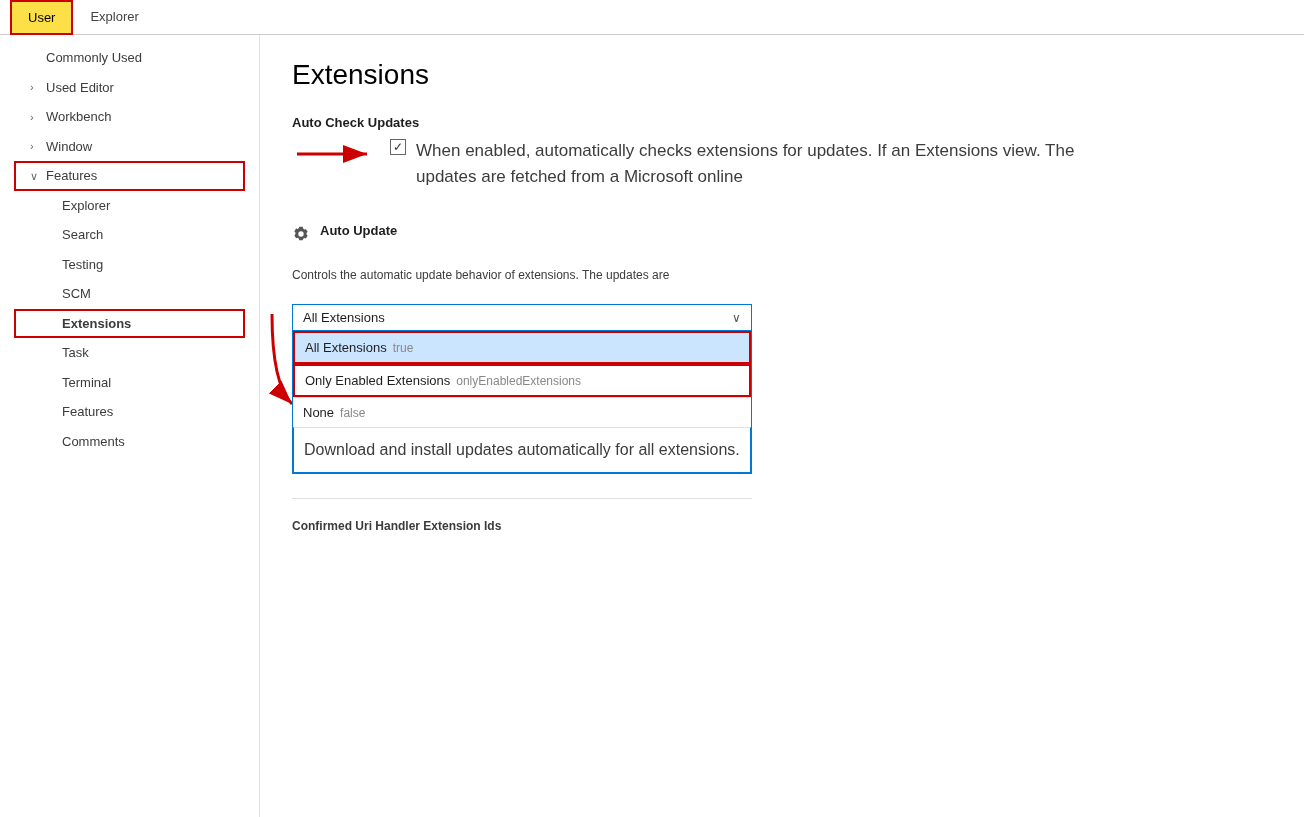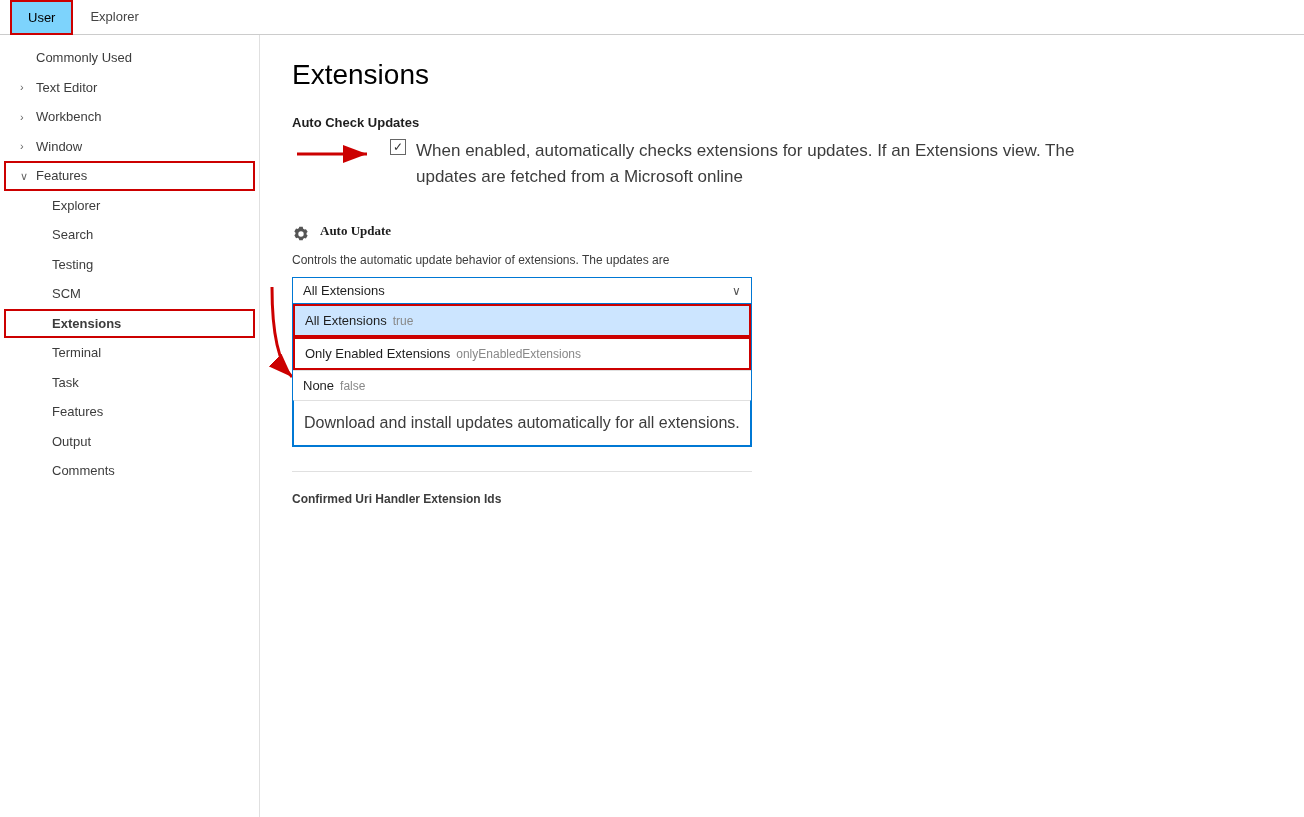--- a/index.html
+++ b/index.html
@@ -15,39 +15,39 @@
     .top-tab {
       padding: 8px 16px;
       cursor: pointer;
       font-size: 13px;
       color: #444;
       border: 1px solid transparent;
       margin-bottom: -1px;
     }
     .top-tab.active {
       border: 2px solid #cc0000;
-      background: #7dd3fc;
+      background: #fde047;
       color: #000;
       font-weight: 400;
     }
 
     
     .main-layout {
       display: flex;
       flex: 1;
       overflow: hidden;
     }
 
     
     .sidebar {
       width: 260px;
       min-width: 260px;
       border-right: 1px solid #e0e0e0;
       overflow-y: auto;
-      padding: 8px 4px;
+      padding: 8px 14px;
       background: #fff;
     }
     .sidebar-item {
       display: flex;
       align-items: center;
       padding: 5px 16px;
       cursor: pointer;
       font-size: 13px;
       color: #3c3c3c;
       line-height: 1.5;
@@ -134,27 +134,26 @@
       display: inline-block;
       width: 20px;
       height: 20px;
       margin-right: 8px;
       color: #555;
       vertical-align: middle;
     }
     .setting-row-header {
       display: flex;
       align-items: center;
-      margin-bottom: 4px;
-      font-family: Liberation Serif, serif;
+      margin-bottom: 20px;
     }
     .setting-desc {
       font-size: 12px;
       color: #3c3c3c;
-      margin-bottom: 8px;
+      margin-bottom: 20px;
       max-width: 700px;
       line-height: 1.5;
     }
 
     
     .dropdown-container {
       position: relative;
       max-width: 680px;
     }
     .dropdown-select {
@@ -230,21 +229,21 @@
 
   <div class="sidebar">
 
     <div class="sidebar-item">
       <span class="chevron"></span>
       <span>Commonly Used</span>
     </div>
 
     <div class="sidebar-item">
       <span class="chevron">›</span>
-      <span>Text Editor</span>
+      <span>Used Editor</span>
     </div>
 
     <div class="sidebar-item">
       <span class="chevron">›</span>
       <span>Workbench</span>
     </div>
 
     <div class="sidebar-item">
       <span class="chevron">›</span>
       <span>Window</span>
@@ -275,37 +274,33 @@
       <span>SCM</span>
     </div>
 
     <div class="sidebar-item sub selected">
       <span class="chevron"></span>
       <span>Extensions</span>
     </div>
 
     <div class="sidebar-item sub">
       <span class="chevron"></span>
+      <span>Task</span>
+    </div>
+
+    <div class="sidebar-item sub">
+      <span class="chevron"></span>
       <span>Terminal</span>
     </div>
 
     <div class="sidebar-item sub">
       <span class="chevron"></span>
-      <span>Task</span>
-    </div>
-
-    <div class="sidebar-item sub">
-      <span class="chevron"></span>
       <span>Features</span>
     </div>
 
-    <div class="sidebar-item sub">
-      <span class="chevron"></span>
-      <span>Output</span>
-    </div>
 
     <div class="sidebar-item sub">
       <span class="chevron"></span>
       <span>Comments</span>
     </div>
   </div>
 
   <div class="content" style="position:relative;">
 
     <h1 class="page-title">Extensions</h1>

